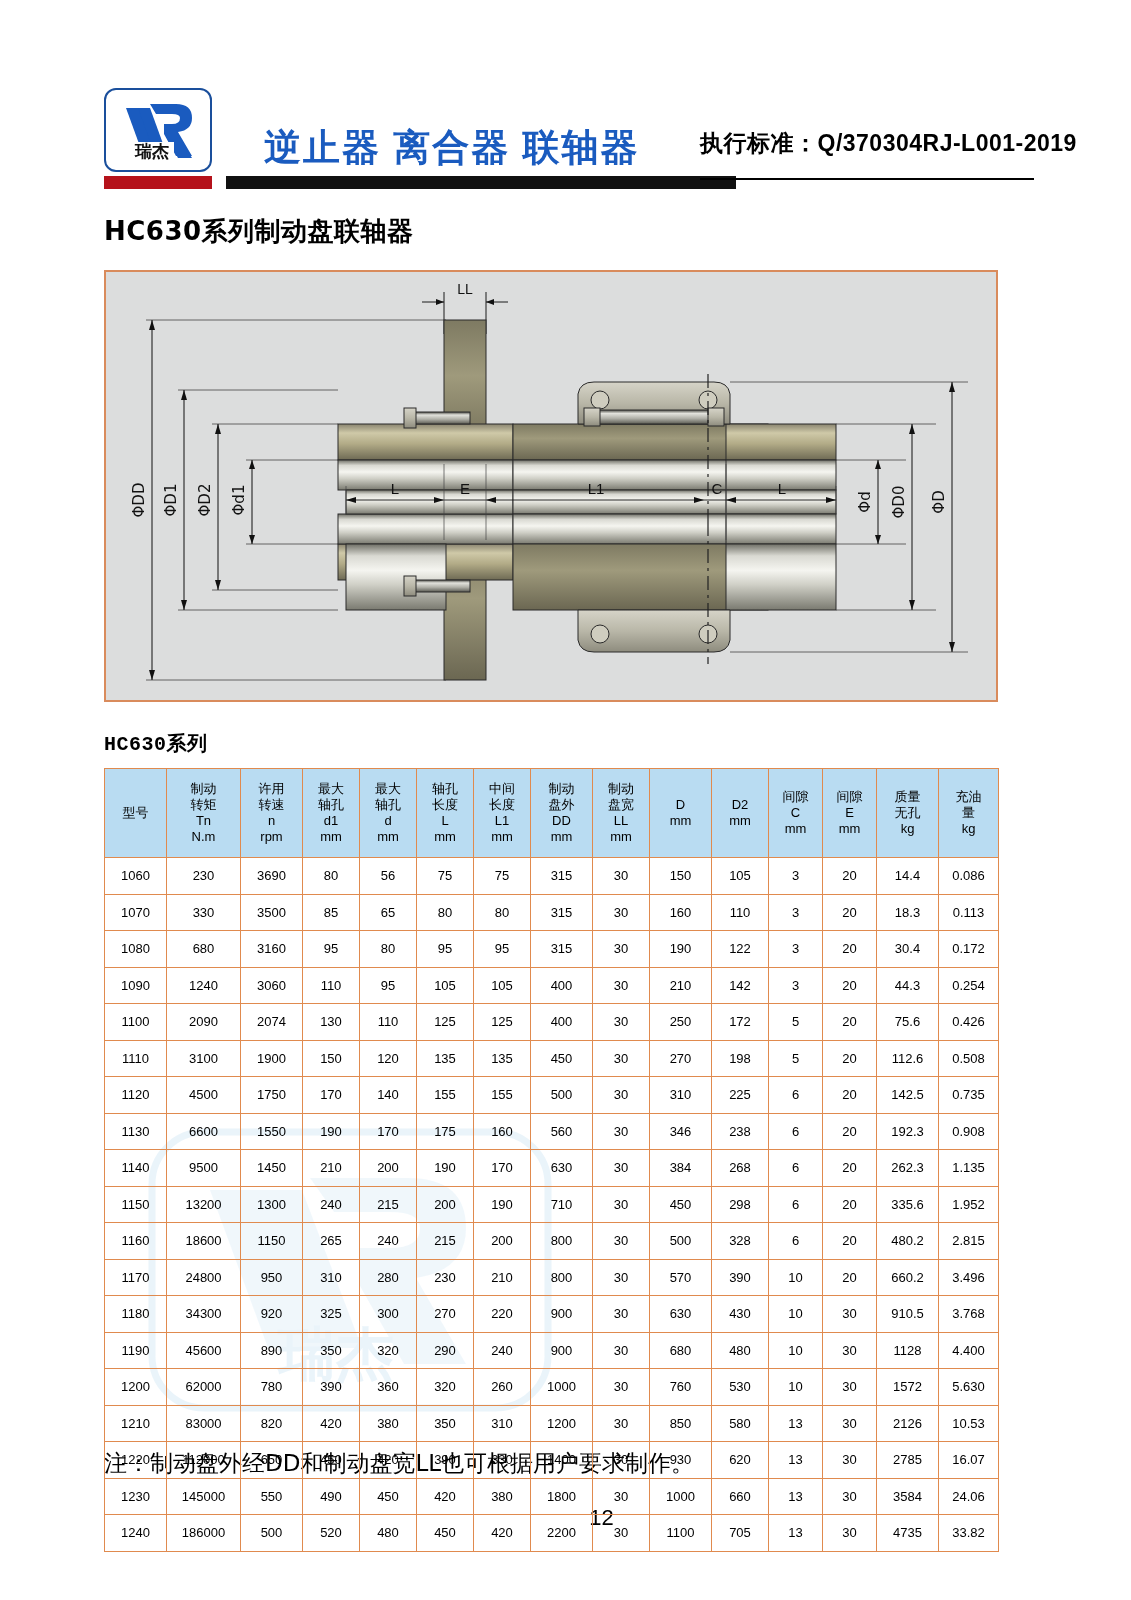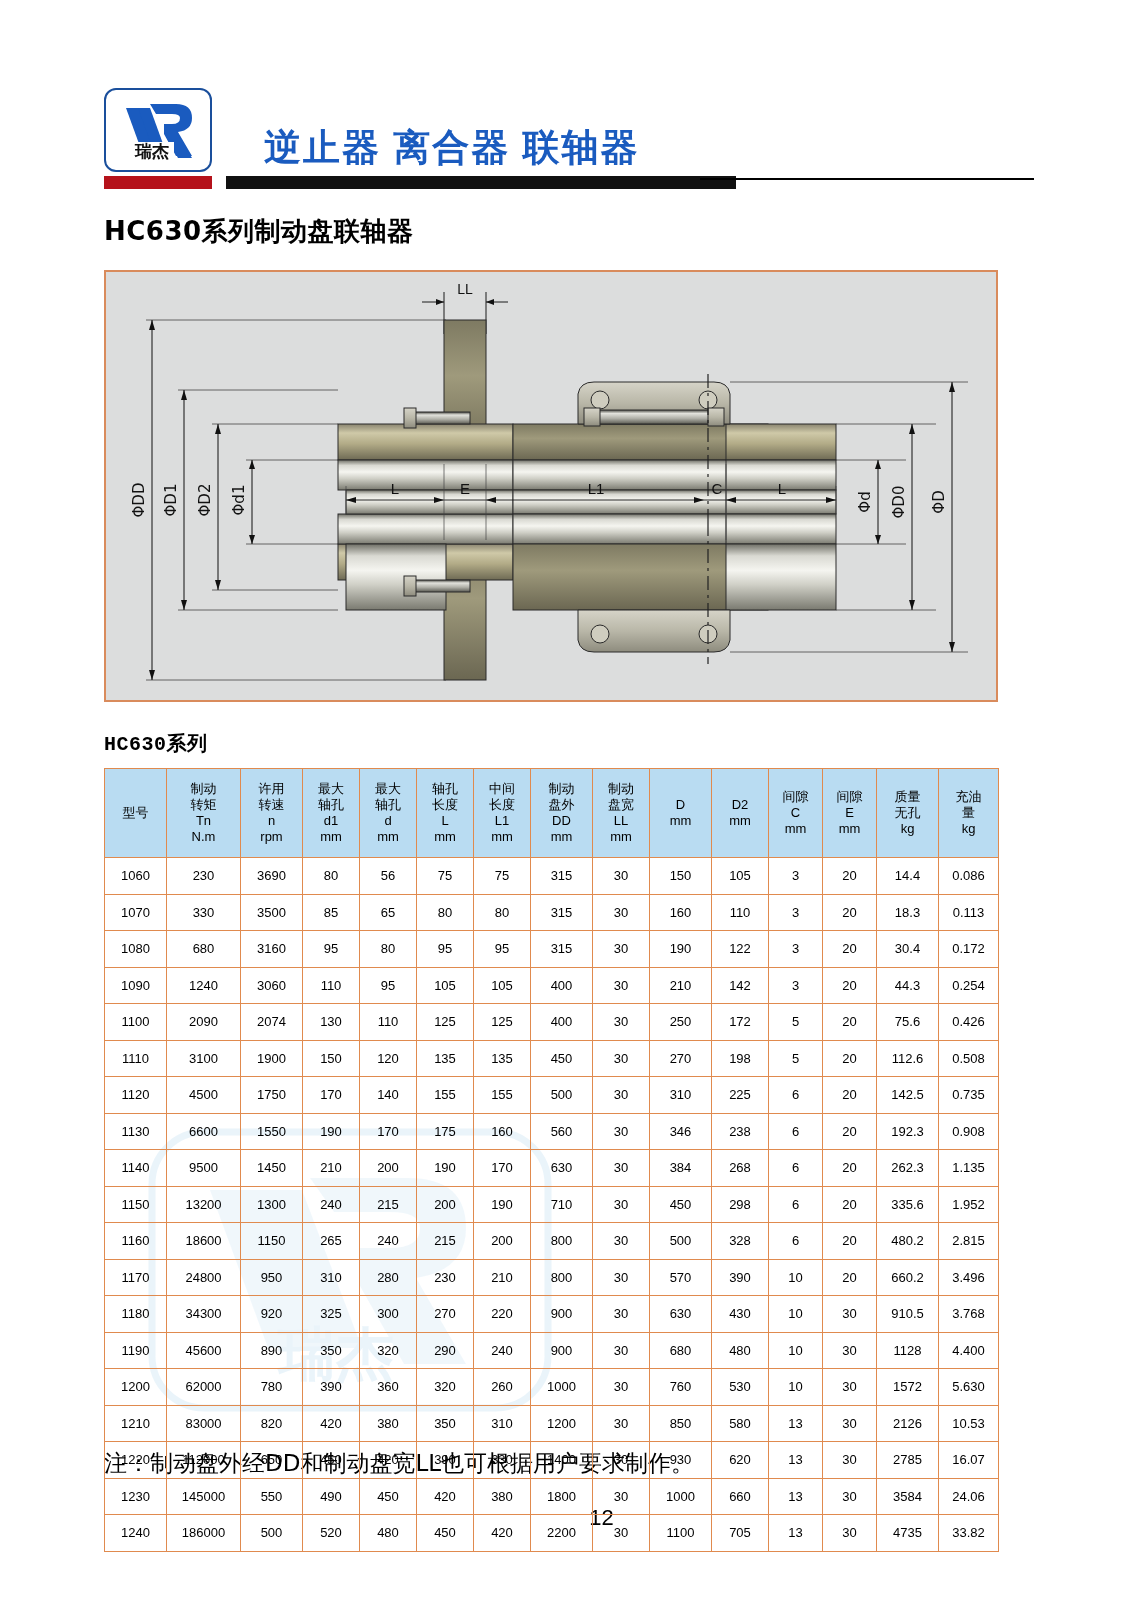--- a/index.html
+++ b/index.html
@@ -228,20 +228,21 @@
         </g>
         <rect x="24" y="52" width="44" height="18" fill="#ffffff"></rect>
         <text x="46" y="67" font-family="'DejaVu Sans','Liberation Sans',sans-serif" font-size="17" font-weight="bold" fill="#111" text-anchor="middle">瑞杰</text>
       </svg>
     </div>
     <div class="logo-underline"></div>
 
     <div class="header-title">逆止器 离合器 联轴器</div>
     <div class="header-bar-black"></div>
 
+    <div class="header-standard">执行标准：Q/370304RJ-L001-2019</div>
     <div class="header-standard-rule"></div>
   </div>
 
   <div class="doc-title">HC630系列制动盘联轴器</div>
 
   <div class="figure">
     <svg width="890" height="428" viewBox="0 0 890 428">
       <defs>
         <linearGradient id="gShaft" x1="0" y1="0" x2="0" y2="1">
           <stop offset="0%" stop-color="#6f6f66"></stop>

